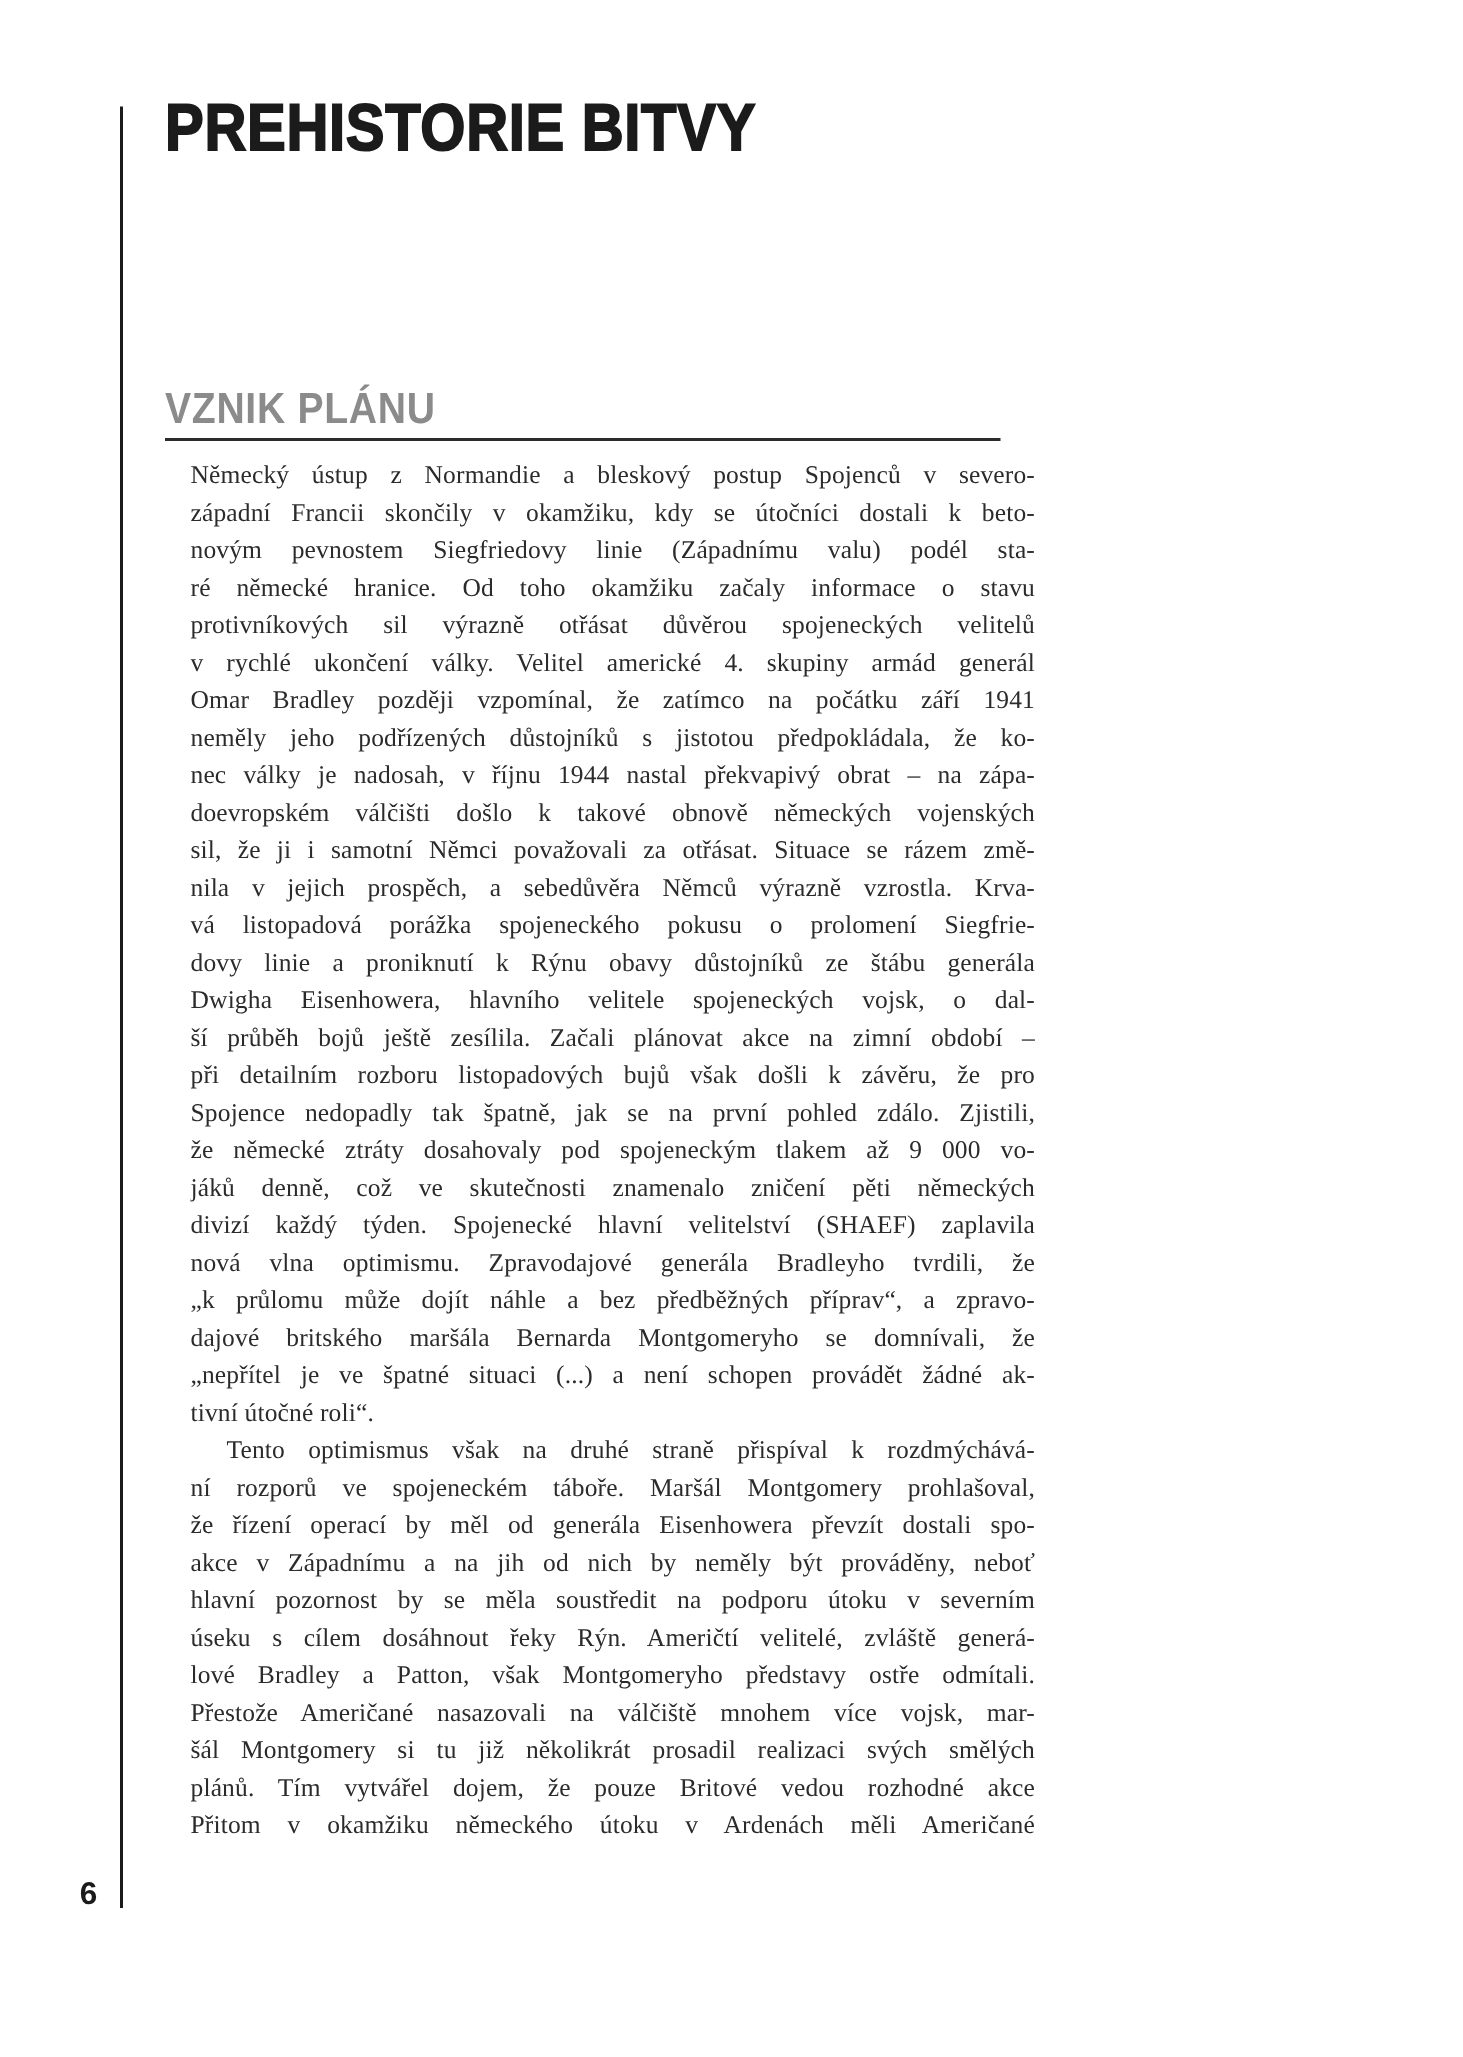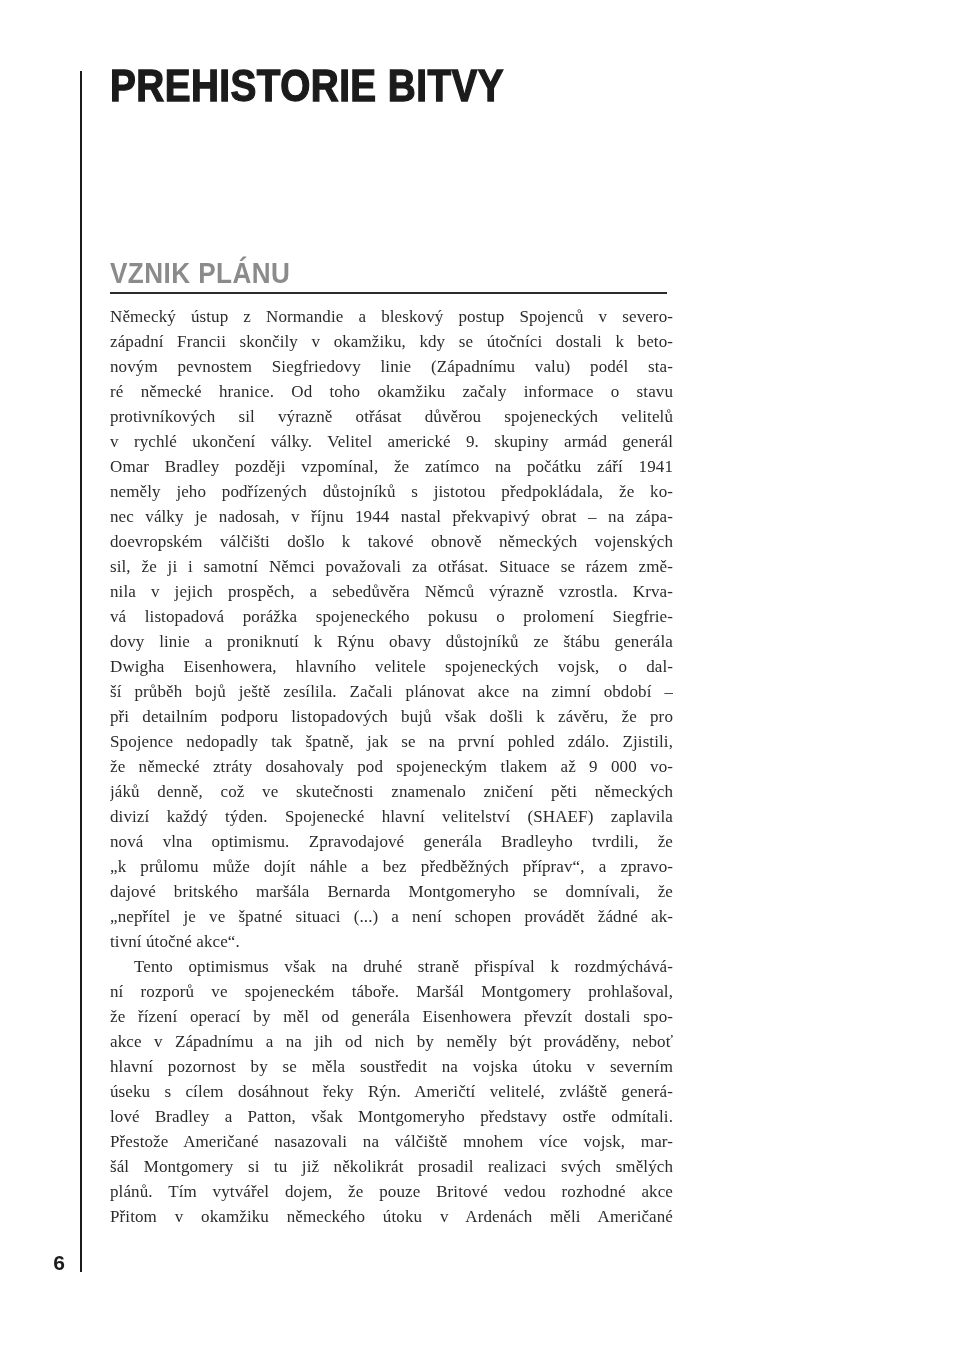--- a/index.html
+++ b/index.html
@@ -74,21 +74,21 @@
 
   .hrule {
     position: absolute;
     left: 0; top: 292px;
     width: 557px; height: 2px;
     background: var(--rule-ink);
   }
 
   .bodytext {
     position: absolute;
-    left: 0; top: 304px;
+    left: 17px; top: 304px;
     width: 563px;
     font-family: "Liberation Serif", serif;
     font-size: 17px;
     color: var(--ink);
     letter-spacing: 0.1px;
   }
 
   .line {
     height: 25px;
     line-height: 25px;
@@ -108,46 +108,46 @@
   <div class="content">
     <h1 class="title">PREHISTORIE BITVY</h1>
     <h2 class="heading">VZNIK PLÁNU</h2>
     <div class="hrule"></div>
     <div class="bodytext">
         <div class="line">Německý ústup z Normandie a bleskový postup Spojenců v severo-</div>
         <div class="line">západní Francii skončily v okamžiku, kdy se útočníci dostali k beto-</div>
         <div class="line">novým pevnostem Siegfriedovy linie (Západnímu valu) podél sta-</div>
         <div class="line">ré německé hranice. Od toho okamžiku začaly informace o stavu</div>
         <div class="line">protivníkových sil výrazně otřásat důvěrou spojeneckých velitelů</div>
-        <div class="line">v rychlé ukončení války. Velitel americké 9. skupiny armád generál</div>
+        <div class="line">v rychlé ukončení války. Velitel americké 4. skupiny armád generál</div>
         <div class="line">Omar Bradley později vzpomínal, že zatímco na počátku září 1941</div>
         <div class="line">neměly jeho podřízených důstojníků s jistotou předpokládala, že ko-</div>
         <div class="line">nec války je nadosah, v říjnu 1944 nastal překvapivý obrat – na zápa-</div>
         <div class="line">doevropském válčišti došlo k takové obnově německých vojenských</div>
         <div class="line">sil, že ji i samotní Němci považovali za otřásat. Situace se rázem změ-</div>
         <div class="line">nila v jejich prospěch, a sebedůvěra Němců výrazně vzrostla. Krva-</div>
         <div class="line">vá listopadová porážka spojeneckého pokusu o prolomení Siegfrie-</div>
         <div class="line">dovy linie a proniknutí k Rýnu obavy důstojníků ze štábu generála</div>
         <div class="line">Dwigha Eisenhowera, hlavního velitele spojeneckých vojsk, o dal-</div>
         <div class="line">ší průběh bojů ještě zesílila. Začali plánovat akce na zimní období –</div>
-        <div class="line">při detailním podporu listopadových bujů však došli k závěru, že pro</div>
+        <div class="line">při detailním rozboru listopadových bujů však došli k závěru, že pro</div>
         <div class="line">Spojence nedopadly tak špatně, jak se na první pohled zdálo. Zjistili,</div>
         <div class="line">že německé ztráty dosahovaly pod spojeneckým tlakem až 9 000 vo-</div>
         <div class="line">jáků denně, což ve skutečnosti znamenalo zničení pěti německých</div>
         <div class="line">divizí každý týden. Spojenecké hlavní velitelství (SHAEF) zaplavila</div>
         <div class="line">nová vlna optimismu. Zpravodajové generála Bradleyho tvrdili, že</div>
         <div class="line">„k průlomu může dojít náhle a bez předběžných příprav“, a zpravo-</div>
         <div class="line">dajové britského maršála Bernarda Montgomeryho se domnívali, že</div>
         <div class="line">„nepřítel je ve špatné situaci (...) a není schopen provádět žádné ak-</div>
-        <div class="line para-end">tivní útočné akce“.</div>
+        <div class="line para-end">tivní útočné roli“.</div>
         <div class="line indent">Tento optimismus však na druhé straně přispíval k rozdmýchává-</div>
         <div class="line">ní rozporů ve spojeneckém táboře. Maršál Montgomery prohlašoval,</div>
         <div class="line">že řízení operací by měl od generála Eisenhowera převzít dostali spo-</div>
         <div class="line">akce v Západnímu a na jih od nich by neměly být prováděny, neboť</div>
-        <div class="line">hlavní pozornost by se měla soustředit na vojska útoku v severním</div>
+        <div class="line">hlavní pozornost by se měla soustředit na podporu útoku v severním</div>
         <div class="line">úseku s cílem dosáhnout řeky Rýn. Američtí velitelé, zvláště generá-</div>
         <div class="line">lové Bradley a Patton, však Montgomeryho představy ostře odmítali.</div>
         <div class="line">Přestože Američané nasazovali na válčiště mnohem více vojsk, mar-</div>
         <div class="line">šál Montgomery si tu již několikrát prosadil realizaci svých smělých</div>
         <div class="line">plánů. Tím vytvářel dojem, že pouze Britové vedou rozhodné akce</div>
         <div class="line">Přitom v okamžiku německého útoku v Ardenách měli Američané</div>
       </div>
   </div>
 </div>
 

